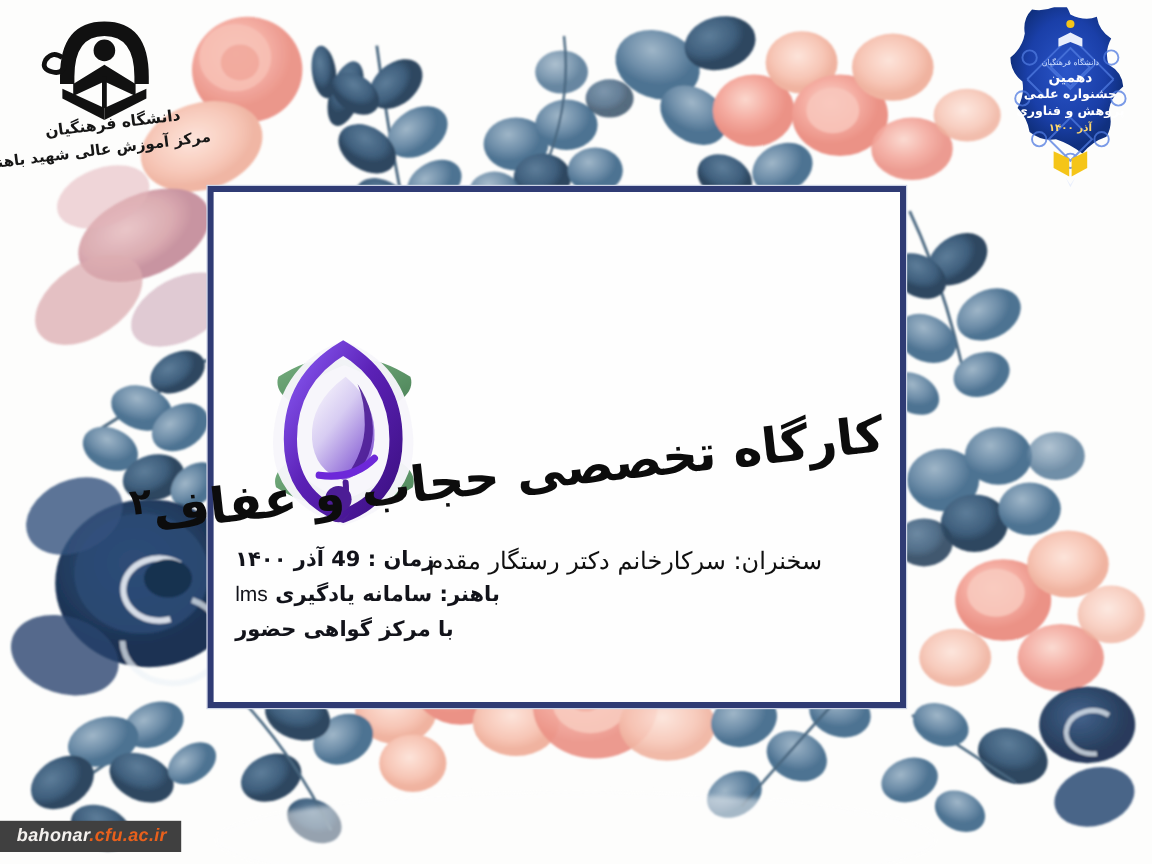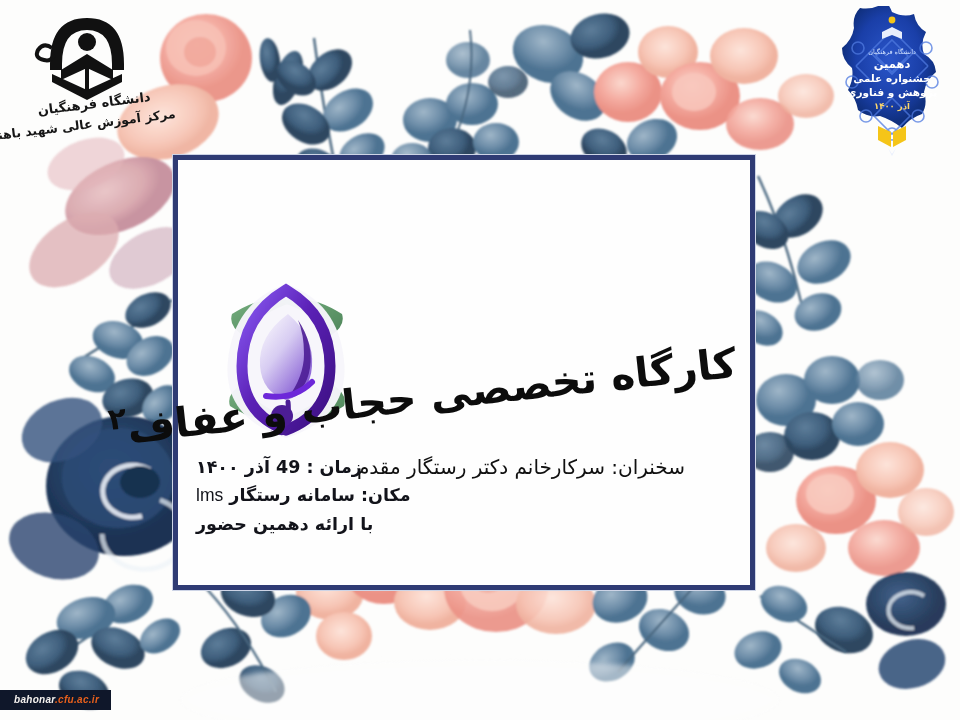--- a/index.html
+++ b/index.html
@@ -50,22 +50,22 @@
   .logo-left{position:absolute;left:10px;top:4px;width:160px;height:145px;z-index:40;}
   .logo-left .mark{position:absolute;left:22px;top:0;width:110px;height:98px;}
   .logo-left .l1{position:absolute;left:10px;top:92px;width:148px;text-align:center;
      font-size:13px;font-weight:700;color:#161616;transform:rotate(-7deg);direction:rtl;white-space:nowrap;}
   .logo-left .l2{position:absolute;left:-2px;top:112px;width:168px;text-align:center;
      font-size:12.5px;font-weight:700;color:#161616;transform:rotate(-7deg);direction:rtl;white-space:nowrap;}
   .logo-right{position:absolute;right:12px;top:6px;width:112px;height:152px;z-index:40;}
   
   .urlbar{
     position:absolute;left:0;bottom:10px;z-index:50;
-    background:#0f172a;padding:4px 12px 5px 14px;
-    font-family:"Liberation Sans",sans-serif;font-size:10px;font-weight:700;
+    background:#404040;padding:4px 12px 5px 14px;
+    font-family:"Liberation Sans",sans-serif;font-size:15px;font-weight:700;
     font-style:italic;letter-spacing:.3px;direction:ltr;
   }
   .urlbar .w{color:#f4f1ee;}
   .urlbar .o{color:#e8601c;}
 </style>
 </head>
 <body>
 
 <div class="poster">
 
@@ -294,22 +294,22 @@
       </div>
 
       <div class="title">
         <span>کارگاه تخصصی حجاب و عفاف</span><span class="sup">۲</span>
       </div>
 
       <div class="speaker">سخنران: سرکارخانم دکتر رستگار مقدم</div>
 
       <div class="info">
         <div class="line">زمان : 49 آذر ۱۴۰۰</div>
-        <div class="line"><span>مکان: سامانه رستگار</span> <span class="lat">lms</span></div>
-        <div class="line">با ارائه دهمین حضور</div>
+        <div class="line"><span>باهنر: سامانه یادگیری</span> <span class="lat">lms</span></div>
+        <div class="line">با مرکز گواهی حضور</div>
       </div>
 
     </div>
   </div>
 
   <div class="logo-left">
     <div class="mark">
       <svg viewBox="0 0 110 98" width="110" height="98">
 
         <path d="M18 60 q0 -46 37 -46 q37 0 37 46 l0 6 l-12 0 l0 -6 q0 -34 -25 -34 q-25 0 -25 34 l0 6 l-12 0 z" fill="#111"></path>

